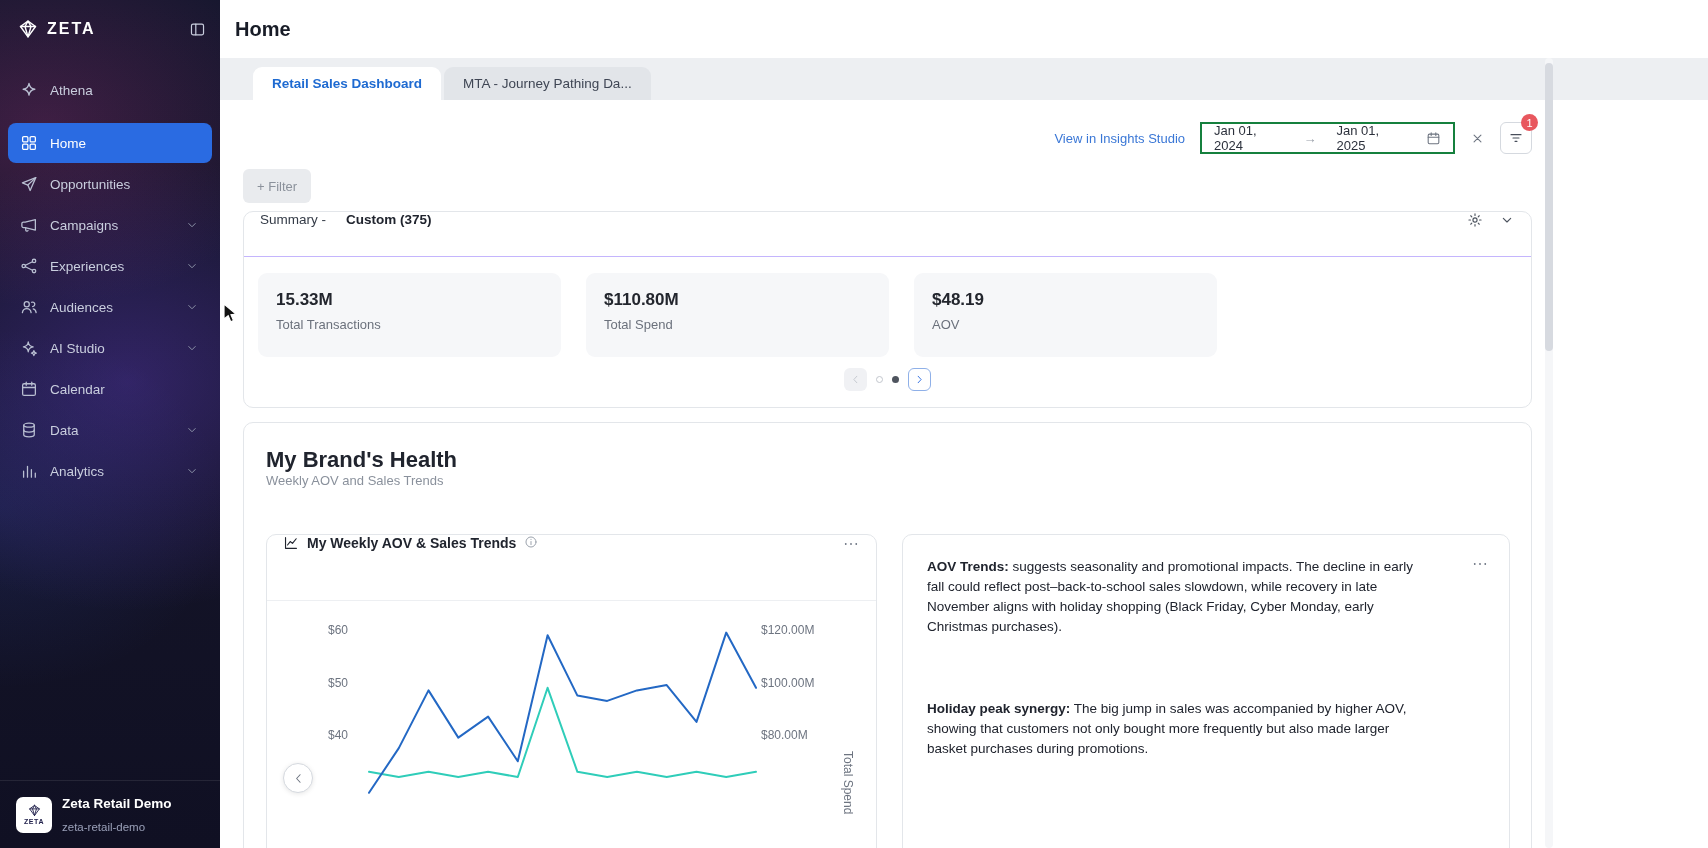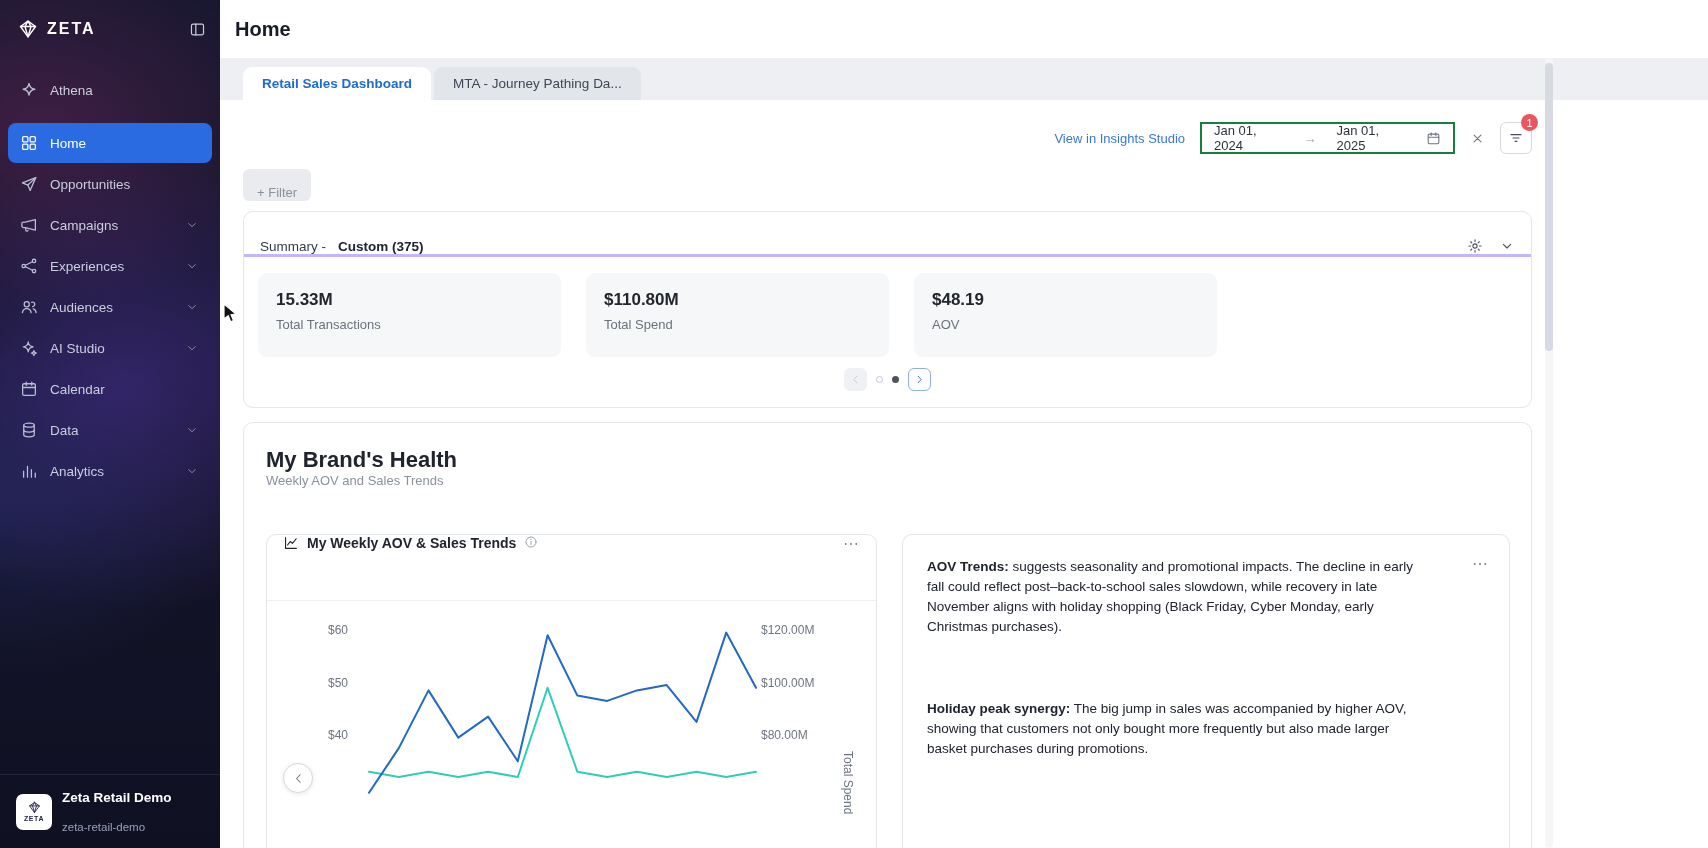--- a/index.html
+++ b/index.html
@@ -26,54 +26,54 @@
   .sb-item.active{background:#2a6be2;color:#fff}
   .sb-item.active .icon{color:#fff}
   .sb-item .chev{margin-left:auto;color:#8d93a8}
   .athena{margin-top:12px;margin-bottom:12px}
   .workspace{margin-top:auto;display:flex;align-items:center;gap:10px;padding:15px 16px;
     border-top:1px solid rgba(255,255,255,.09);cursor:pointer}
   .ws-badge{width:36px;height:36px;border-radius:7px;background:#fff;color:#23234d;flex:none;
     display:flex;flex-direction:column;align-items:center;justify-content:center;gap:1px}
   .ws-badge .w{font-size:7px;font-weight:800;letter-spacing:.6px}
   .ws-name{font-size:13.5px;font-weight:700;color:#fff}
-  .ws-id{font-size:11.5px;color:#9aa0b8;margin-top:16px}
+  .ws-id{font-size:11.5px;color:#9aa0b8;margin-top:10px}
 
   
   main{flex:1;position:relative;background:#fff}
   .m-header{height:58px;display:flex;align-items:center;padding-left:15px;background:#fff}
   .m-header h1{font-size:20px;font-weight:700;color:#181c27}
-  .tabstrip{height:42px;background:#edeff2;display:flex;align-items:flex-end;padding-left:23px}
+  .tabstrip{height:42px;background:#edeff2;display:flex;align-items:flex-end;padding-left:33px}
   .tab{height:33px;display:flex;align-items:center;padding:0 19px;font-size:13.5px;
     border-radius:9px 9px 0 0;color:#3f4654;cursor:pointer;white-space:nowrap}
   .tab.active{background:#fff;color:#1e6ad1;font-weight:700}
   .tab.inactive{background:#e2e5e9;margin-left:3px}
   .content{position:absolute;top:100px;left:0;right:0;bottom:0;background:#fff}
 
   
   .toolbar{position:absolute;top:22px;right:176px;display:flex;align-items:center;gap:15px;height:32px}
   .link{color:#3a77d6;font-size:13px;font-weight:500;cursor:pointer}
   .datebox{width:255px;height:32px;border:2px solid #15803d;border-radius:0;background:#fff;
     display:flex;align-items:center;padding:0 12px;gap:20px;font-size:13px;color:#2c313c}
   .datebox .arrow{color:#9aa0aa}
   .datebox .cal{margin-left:auto;color:#6d7480;cursor:pointer}
   .xbtn{color:#6d7480;cursor:pointer;display:flex}
   .filterbtn{position:relative;width:32px;height:32px;border:1px solid #d5d9df;border-radius:6px;
     background:#fff;display:flex;align-items:center;justify-content:center;color:#474e5a;cursor:pointer}
   .badge{position:absolute;top:-9px;right:-7px;min-width:17px;height:17px;border-radius:9px;
     background:#e8575e;color:#fff;font-size:11px;display:flex;align-items:center;justify-content:center;padding:0 4px}
-  .addfilter{position:absolute;top:69px;left:23px;height:14px;padding:16px 14px;background:#e9ebee;
+  .addfilter{position:absolute;top:69px;left:23px;height:34px;padding:4px 14px;background:#e9ebee;
     border:none;border-radius:6px;color:#8b919b;font-size:13px;cursor:pointer;font-family:inherit}
 
   
   .card{border:1px solid #e3e6ea;border-radius:10px;background:#fff}
   .summary{position:absolute;top:111px;left:23px;width:1289px;height:197px}
-  .sum-head{height:45px;display:flex;align-items:flex-end;padding:0 16px;border-bottom:3px solid #c4b5fd;
+  .sum-head{height:45px;display:flex;align-items:flex-start;padding:0 16px;border-bottom:1px solid #c4b5fd;
     font-size:13.5px;color:#343b47}
-  .sum-head b{color:#20242e;font-weight:700;margin-left:12px}
+  .sum-head b{color:#20242e;font-weight:700;margin-left:20px}
   .sum-actions{margin-left:auto;display:flex;align-items:center;gap:16px;color:#4c535e}
   .sum-actions .icon{cursor:pointer}
   .stats{display:flex;gap:25px;padding:16px 14px 0}
   .stat{width:303px;height:84px;background:#f6f7f9;border-radius:9px;padding:17px 18px}
   .stat .v{font-size:17px;font-weight:700;color:#23262e}
   .stat .l{font-size:13px;color:#6b717c;margin-top:7px}
   .pager{position:absolute;left:0;right:0;top:156px;display:flex;align-items:center;justify-content:center;gap:9px}
   .pgbtn{width:23px;height:23px;border-radius:6px;display:flex;align-items:center;justify-content:center}
   .pgbtn.prev{background:#f0f1f4;color:#c2c6cd}
   .pgbtn.next{background:#fff;border:1px solid #8fb0e8;color:#2a6be2;cursor:pointer}

